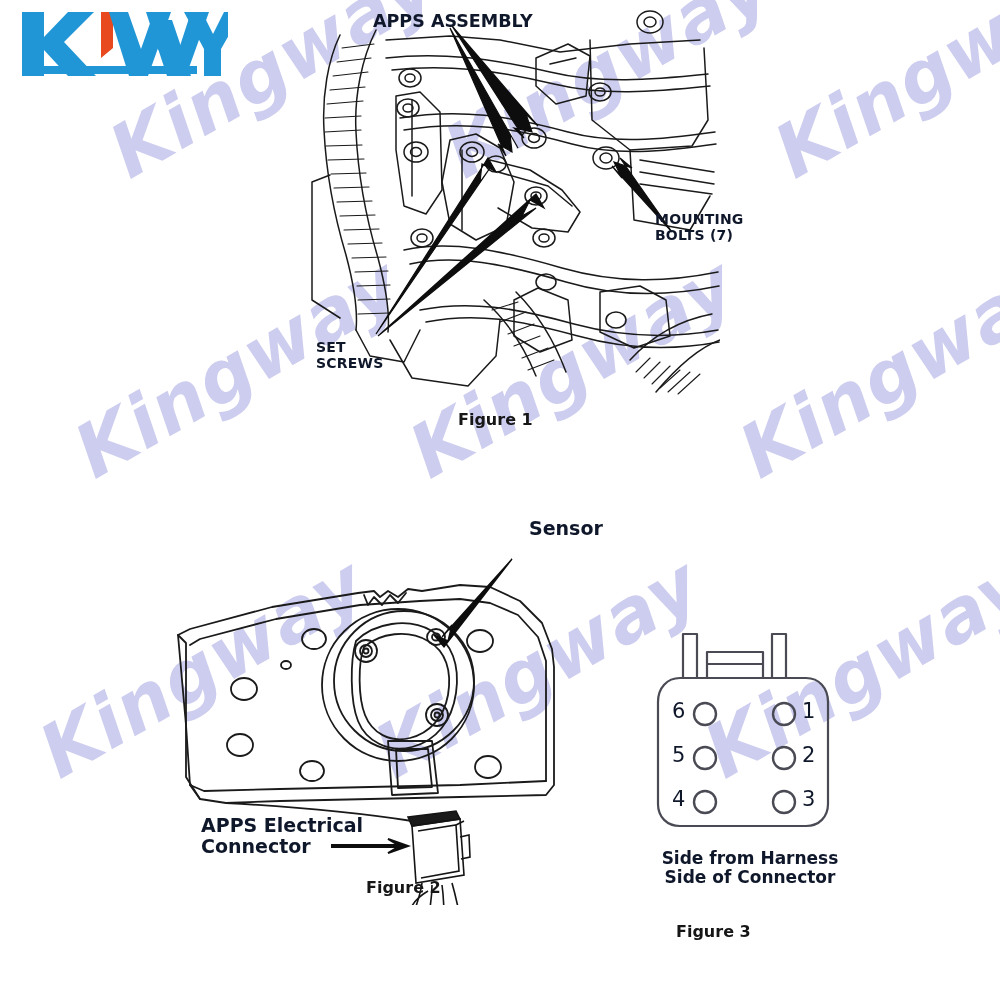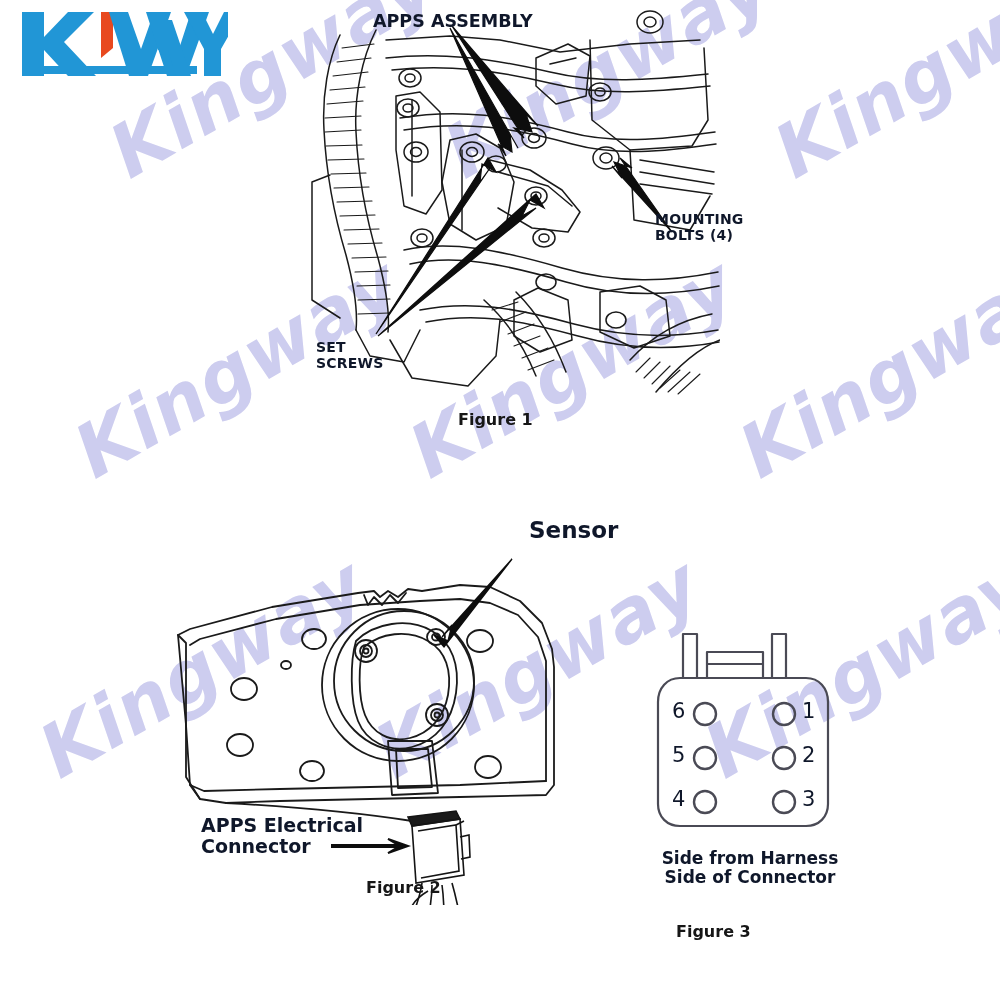--- a/index.html
+++ b/index.html
@@ -244,21 +244,21 @@
         <path d="M78 336 L236 208 L222 216 L230 200 L244 208 L236 194 Z"></path>
       </g>
     </svg>
   </div>
 
   <div class="callout mid" style="left:373px; top:12px;">
     <span>APPS ASSEMBLY</span>
   </div>
   <div class="callout small" style="left:655px; top:212px;">
     <div>MOUNTING</div>
-    <div>BOLTS (4)</div>
+    <div>BOLTS (7)</div>
   </div>
   <div class="callout small" style="left:316px; top:340px;">
     <div>SET</div>
     <div>SCREWS</div>
   </div>
   <div class="fig-caption" style="left:458px; top:410px;">Figure 1</div>
 
   <div class="dwg" style="left:160px; top:545px;">
     <svg width="420" height="360" viewBox="0 0 420 360">
       <g fill="none" stroke="#1a1a1a" stroke-width="1.8" stroke-linejoin="round" stroke-linecap="round">
@@ -329,21 +329,21 @@
       <g fill="#0d0d0d" stroke="#0d0d0d" stroke-width="1.4">
         <path d="M352 14 L282 92 L292 80 L288 96 L274 90 L284 102 Z"></path>
       </g>
 
       <g fill="#0d0d0d" stroke="#0d0d0d" stroke-width="2">
         <path d="M172 300 L238 300 L228 294 L248 301 L228 308 L238 302 L172 302 Z"></path>
       </g>
     </svg>
   </div>
 
-  <div class="callout" style="left:529px; top:518px; font-size:23px;">
+  <div class="callout" style="left:529px; top:518px; font-size:19px;">
     <span>Sensor</span>
   </div>
   <div class="callout" style="left:201px; top:815px; font-size:19px; text-align:left; width:170px;">
     <div>APPS Electrical</div>
     <div>Connector</div>
   </div>
   <div class="fig-caption" style="left:366px; top:878px;">Figure 2</div>
 
   <div class="dwg" style="left:650px; top:622px;">
     <svg width="200" height="220" viewBox="0 0 200 220">

